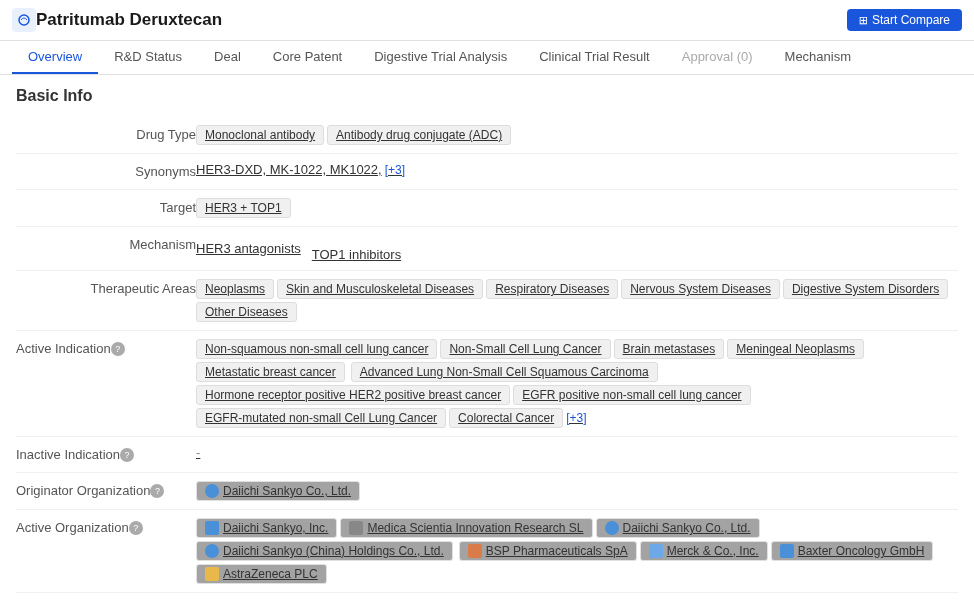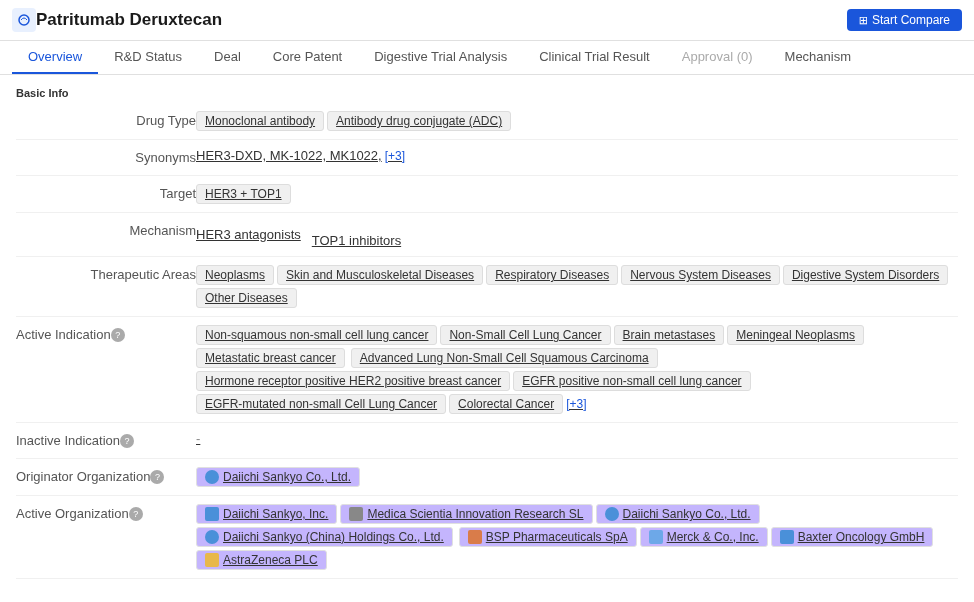--- a/index.html
+++ b/index.html
@@ -23,21 +23,21 @@
     }
     .nav-tab {
       padding: 8px 16px; font-size: 13px; color: #555; cursor: pointer;
       border-bottom: 2px solid transparent; white-space: nowrap;
     }
     .nav-tab.active { color: #1a56db; border-bottom: 2px solid #1a56db; font-weight: 500; }
     .nav-tab.disabled { color: #aaa; cursor: default; text-align: center; }
 
     .content { padding: 12px 16px; }
 
-    .section-title { font-size: 11px; font-weight: 600; color: #333; margin-bottom: 4px; }
+    .section-title { font-size: 16px; font-weight: 600; color: #333; margin-bottom: 12px; }
 
     .info-row {
       display: flex; align-items: flex-start; padding: 8px 0;
       border-bottom: 1px solid #f0f0f0; min-height: 36px;
     }
     .info-label {
       min-width: 180px; color: #555; font-size: 13px; padding-top: 2px; flex-shrink: 0; text-align: right;
     }
     .info-label-with-icon { display: flex; align-items: center; gap: 0; }
     .help-icon {
@@ -50,21 +50,21 @@
       display: inline-flex; align-items: center;
       padding: 2px 8px; border-radius: 3px; font-size: 12px;
     }
     .tag-default { background: #f0f0f0; color: #333; border: 1px solid #ddd; }
 
     .link-text { color: #1a56db; font-size: 12px; cursor: pointer; }
 
     .org-item {
       display: inline-flex; align-items: flex-end; gap: 4px;
       padding: 2px 8px; border-radius: 3px; font-size: 12px;
-      background: #c4b5fd; border: 1px solid #e0e0e0; color: #333;
+      background: #a3a3a3; border: 1px solid #e0e0e0; color: #333;
     }
     .org-icon { width: 14px; height: 14px; border-radius: 2px; display: inline-block; flex-shrink: 0; }
 
     .dash-value { color: #888; }
   </style>
 </head>
 <body>
 
 <div class="top-bar">
   <div class="drug-title-area">

